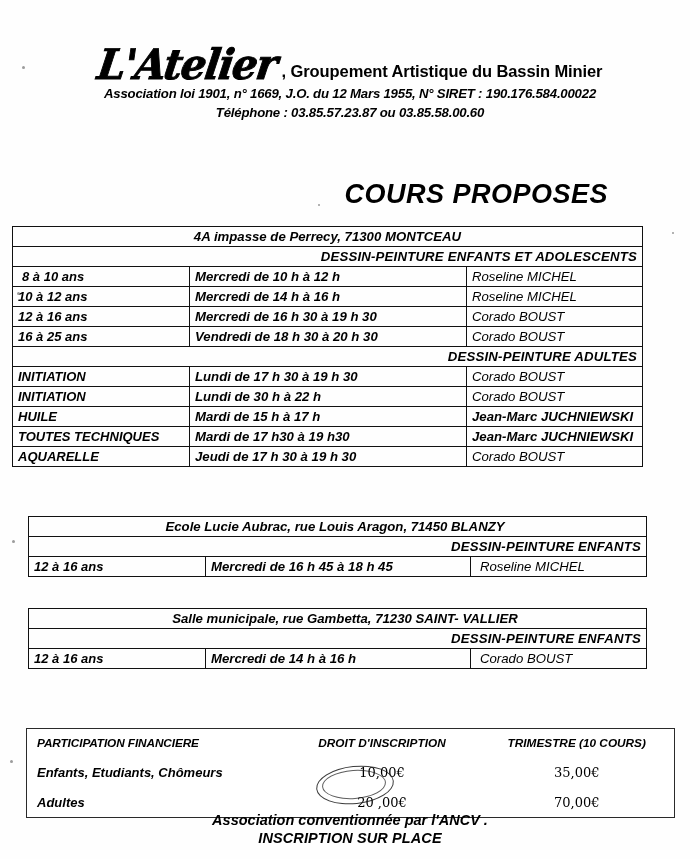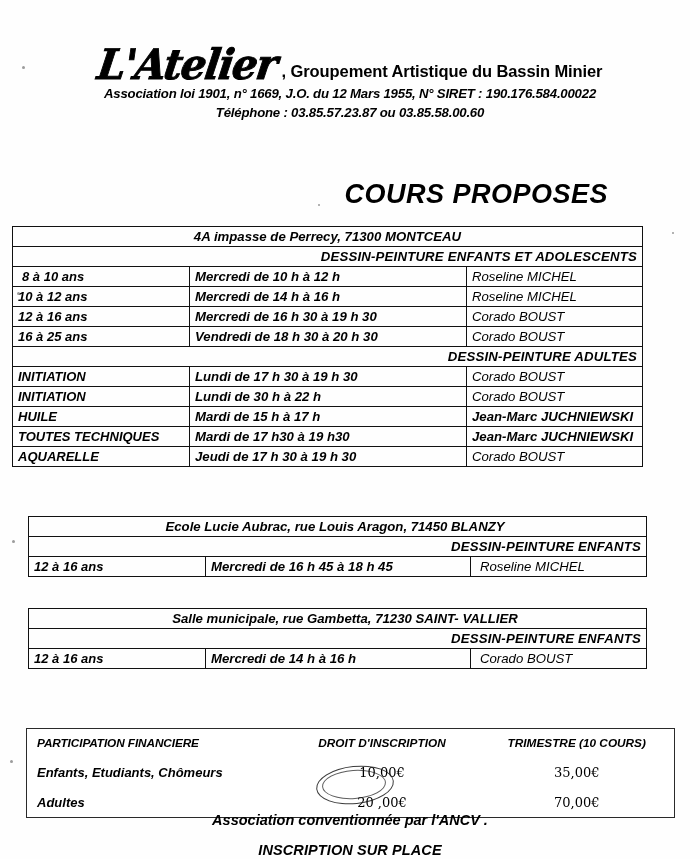--- a/index.html
+++ b/index.html
@@ -208,21 +208,21 @@
     top: 812px;
     left: 0;
     width: 700px;
     text-align: center;
     font-family: "Liberation Sans", sans-serif;
     font-style: italic;
     font-weight: bold;
     font-size: 14.5px;
   }
   .footer .l2 {
-    margin-top: 14px;
+    margin-top: 2px;
     letter-spacing: 0.1px;
   }
 </style>
 </head>
 <body>
 
 <div class="page">
 
   <span class="speck" style="left:22px;top:66px;width:3px;height:3px;"></span>
   <span class="speck" style="left:17px;top:292px;width:3px;height:3px;"></span>

